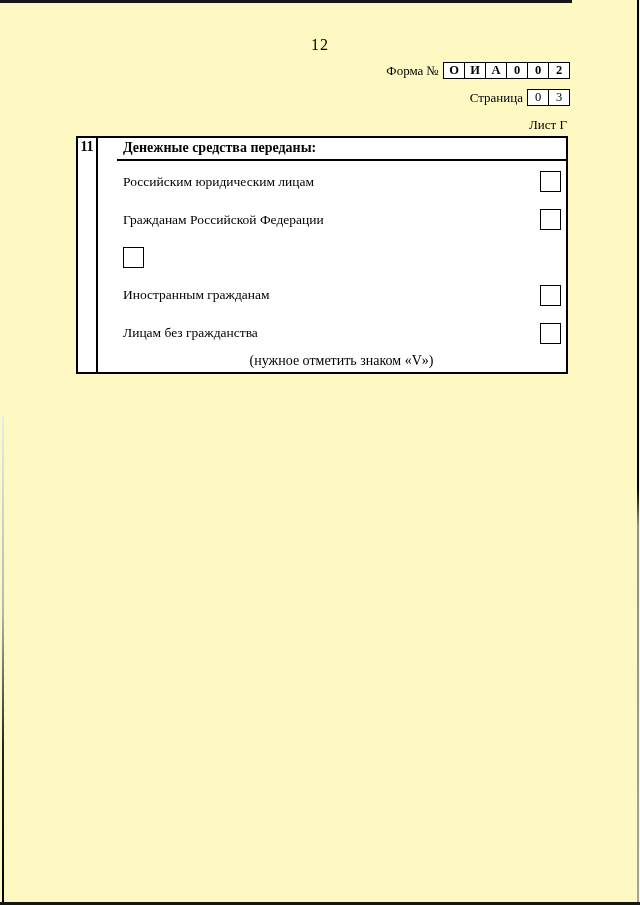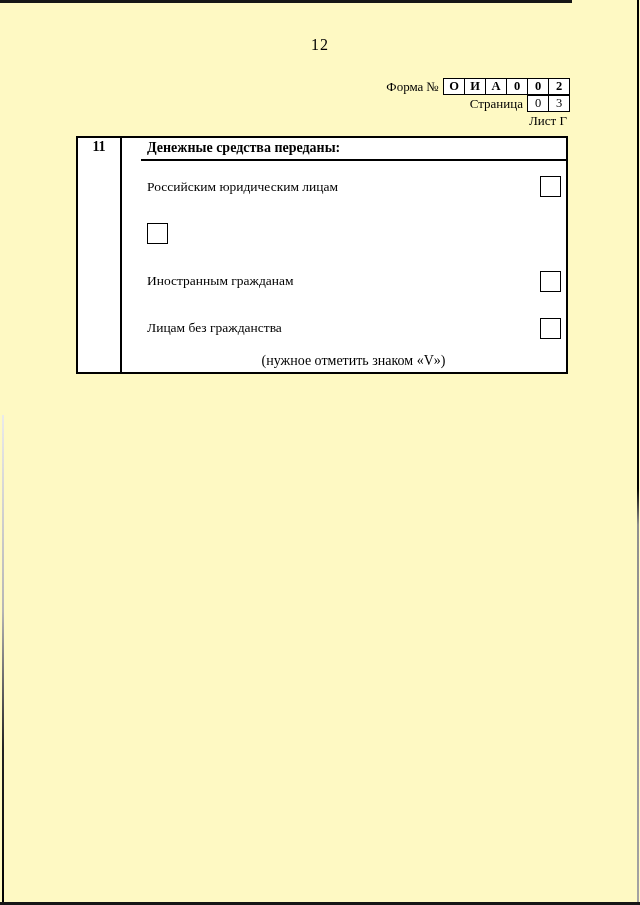--- a/index.html
+++ b/index.html
@@ -19,42 +19,42 @@
     background:linear-gradient(to bottom,#eaeaea 0,#b5b5b5 40%,#222 68%,#000 100%);}
   .bottom-bar{position:absolute;left:0;bottom:0;width:100%;height:3px;background:#161616;}
 
   .page-number{
     position:absolute;top:36px;left:0;width:100%;
     text-align:center;font-size:16px;letter-spacing:1px;
   }
 
   
   .form-header{
-    position:absolute;top:78px;right:70px;
-    display:flex;flex-direction:column;align-items:flex-end;
+    position:absolute;top:62px;right:70px;
+    display:flex;flex-direction:column;align-items:flex-end;gap:10px;
   }
   .fh-row{display:flex;align-items:center;}
   .fh-label{font-size:13px;margin-right:5px;}
   .cells{display:flex;}
   .cell{
     width:20px;height:15px;border:1px solid #000;margin-left:-1px;
     display:flex;align-items:center;justify-content:center;
     font-size:12.5px;background:#fff;
   }
   .cells-bold .cell{font-weight:bold;}
   .sheet-label{font-size:13px;margin-top:1px;padding-right:3px;}
 
   
   .form-table{
     position:absolute;left:76px;top:136px;width:492px;height:238px;
     border:2px solid #000;box-sizing:border-box;
     display:flex;background:#fff;
   }
   .num-col{
-    width:44px;flex:none;border-right:2px solid #000;
+    width:20px;flex:none;border-right:2px solid #000;
     font-weight:bold;font-size:14px;text-align:center;padding-top:1px;
     box-sizing:border-box;
   }
   .content-col{flex:1;display:flex;flex-direction:column;min-width:0;margin-left:19px;}
   .section-title{
     height:21px;line-height:20px;padding-left:6px;
     font-weight:bold;font-size:14px;
     border-bottom:2px solid #000;flex:none;
   }
   .rows{flex:1;display:flex;flex-direction:column;justify-content:space-around;padding:2px 0;}
@@ -102,20 +102,24 @@
       <span>11</span>
     </div>
     <div class="content-col">
       <div class="section-title">Денежные средства переданы:</div>
       <div class="rows">
           <div class="crow">
             <span class="rlabel">Российским юридическим лицам</span>
             <span class="cbox"></span>
           </div>
           <div class="crow">
+            <span class="rlabel">Гражданам Российской Федерации</span>
+            <span class="cbox"></span>
+          </div>
+          <div class="crow">
             <span class="cbox"></span>
           </div>
           <div class="crow">
             <span class="rlabel">Иностранным гражданам</span>
             <span class="cbox"></span>
           </div>
           <div class="crow">
             <span class="rlabel">Лицам без гражданства</span>
             <span class="cbox"></span>
           </div>

